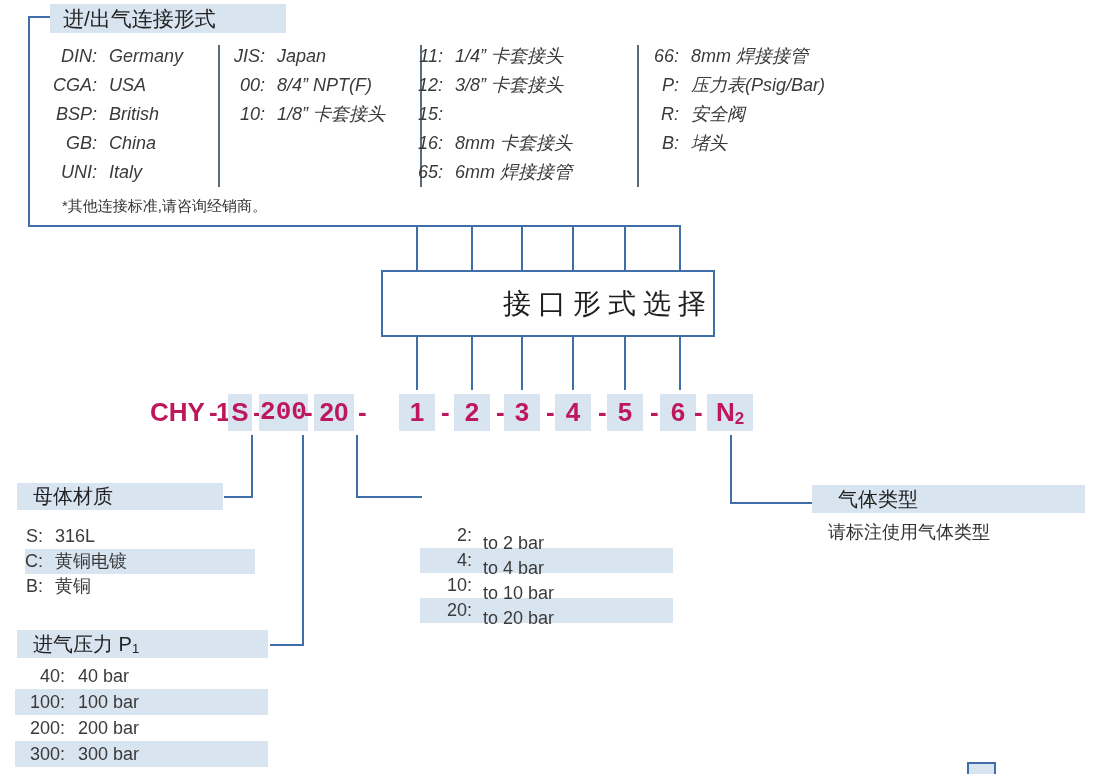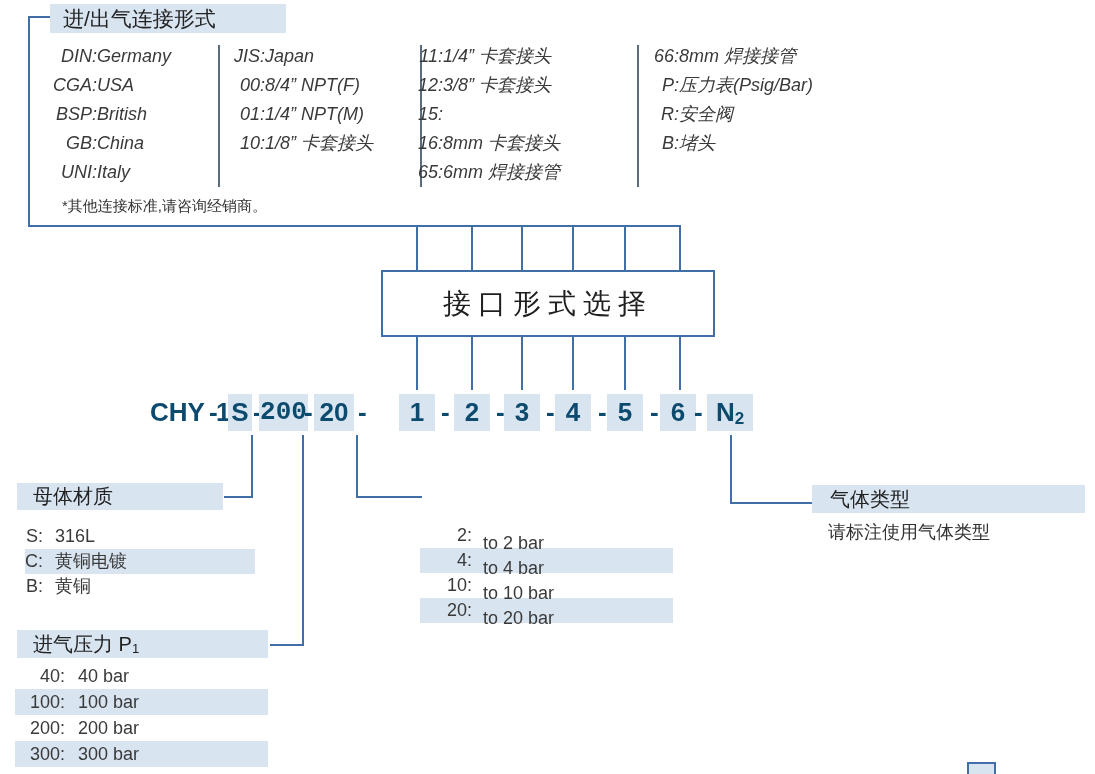--- a/index.html
+++ b/index.html
@@ -12,36 +12,36 @@
   .divider{position:absolute;background:#5a6b7d;width:2px;z-index:1;}
   
   .hl-bg{background:#d9e4f1;}
   .conn-title{
     position:absolute;left:50px;top:4px;width:236px;height:29px;line-height:29px;
     padding-left:13px;box-sizing:border-box;font-size:21px;color:#222;z-index:2;
   }
   .conn-col{position:absolute;top:42px;z-index:2;}
   .conn-row{height:29px;line-height:29px;font-size:18px;color:#3a3a3a;white-space:nowrap;display:flex;font-style:italic;}
   .conn-label{display:inline-block;text-align:right;}
-  .conn-val{display:inline-block;}
+  .conn-val{display:inline-block;margin-left:12px;}
   .col0{left:30px;}  .col0 .conn-label{width:67px;}
   .col1{left:198px;} .col1 .conn-label{width:67px;}
   .col2{left:384px;} .col2 .conn-label{width:59px;}
   .col3{left:618px;} .col3 .conn-label{width:61px;}
   .conn-note{position:absolute;left:62px;top:197px;font-size:15px;color:#333;z-index:2;}
   
   .selector-box{
     position:absolute;left:381px;top:270px;width:334px;height:67px;background:#fff;
     border:2px solid #3f6fa6;box-sizing:border-box;z-index:3;
-    display:flex;align-items:center;justify-content:center;
+    display:flex;align-items:center;justify-content:flex-end;
     font-size:28px;letter-spacing:7px;color:#1f1f1f;
   }
   
   #code-row{position:absolute;left:0;top:394px;width:1095px;height:37px;z-index:4;}
-  .code-seg{position:absolute;top:0;height:37px;line-height:37px;font-size:26px;font-weight:bold;color:#0c4a6e;white-space:nowrap;}
+  .code-seg{position:absolute;top:0;height:37px;line-height:37px;font-size:26px;font-weight:bold;color:#be185d;white-space:nowrap;}
   .code-seg.hl{background:#d9e4f1;text-align:center;}
   .code-sub{font-size:17px;font-weight:bold;vertical-align:-3px;}
   
   .sec-header{
     position:absolute;box-sizing:border-box;font-size:20px;color:#222;z-index:2;
     background:#d9e4f1;white-space:nowrap;
   }
   .sec-sub{font-size:13px;vertical-align:-2px;}
   .items{position:absolute;z-index:2;}
   .item-row{display:flex;height:25px;line-height:25px;font-size:18px;color:#3a3a3a;white-space:nowrap;box-sizing:border-box;}
@@ -119,24 +119,20 @@
         </div>
       </div>
     <div class="conn-col col1">
         <div class="conn-row">
           <span class="conn-label">JIS:</span>
           <span class="conn-val">Japan</span>
         </div>
         <div class="conn-row">
           <span class="conn-label">00:</span>
           <span class="conn-val">8/4” NPT(F)</span>
-        </div>
-        <div class="conn-row">
-          <span class="conn-label">01:</span>
-          <span class="conn-val">1/4” NPT(M)</span>
         </div>
         <div class="conn-row">
           <span class="conn-label">10:</span>
           <span class="conn-val">1/8” 卡套接头</span>
         </div>
       </div>
     <div class="conn-col col2">
         <div class="conn-row">
           <span class="conn-label">11:</span>
           <span class="conn-val">1/4” 卡套接头</span>
@@ -259,20 +255,20 @@
       <div class="item-row">
         <span class="item-label">10:</span>
         <span class="item-val">to 10 bar</span>
       </div>
       <div class="item-row hl">
         <span class="item-label">20:</span>
         <span class="item-val">to 20 bar</span>
       </div>
     </div>
 
-  <div class="sec-header" style="left:812px;top:485px;width:273px;height:28px;line-height:28px;padding-left:18px;">
+  <div class="sec-header" style="left:812px;top:485px;width:273px;height:28px;line-height:28px;padding-left:26px;">
     <span>气体类型</span>
   </div>
   <div class="gas-note">请标注使用气体类型</div>
 
   <div class="corner-box"></div>
 
 </div>
 
 </body></html>

